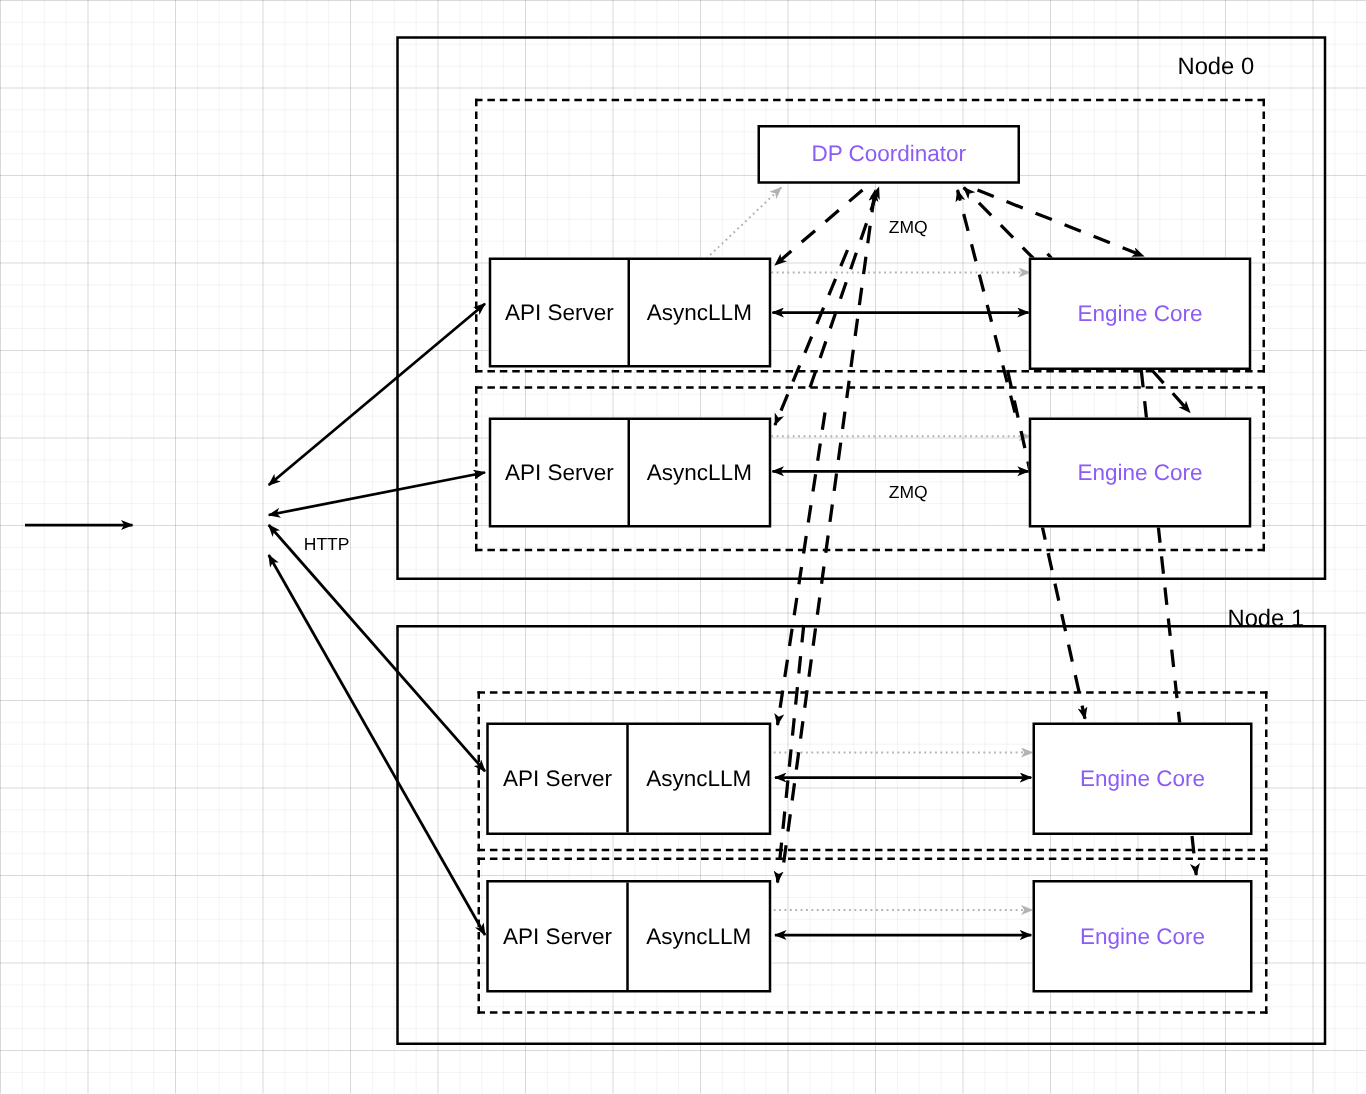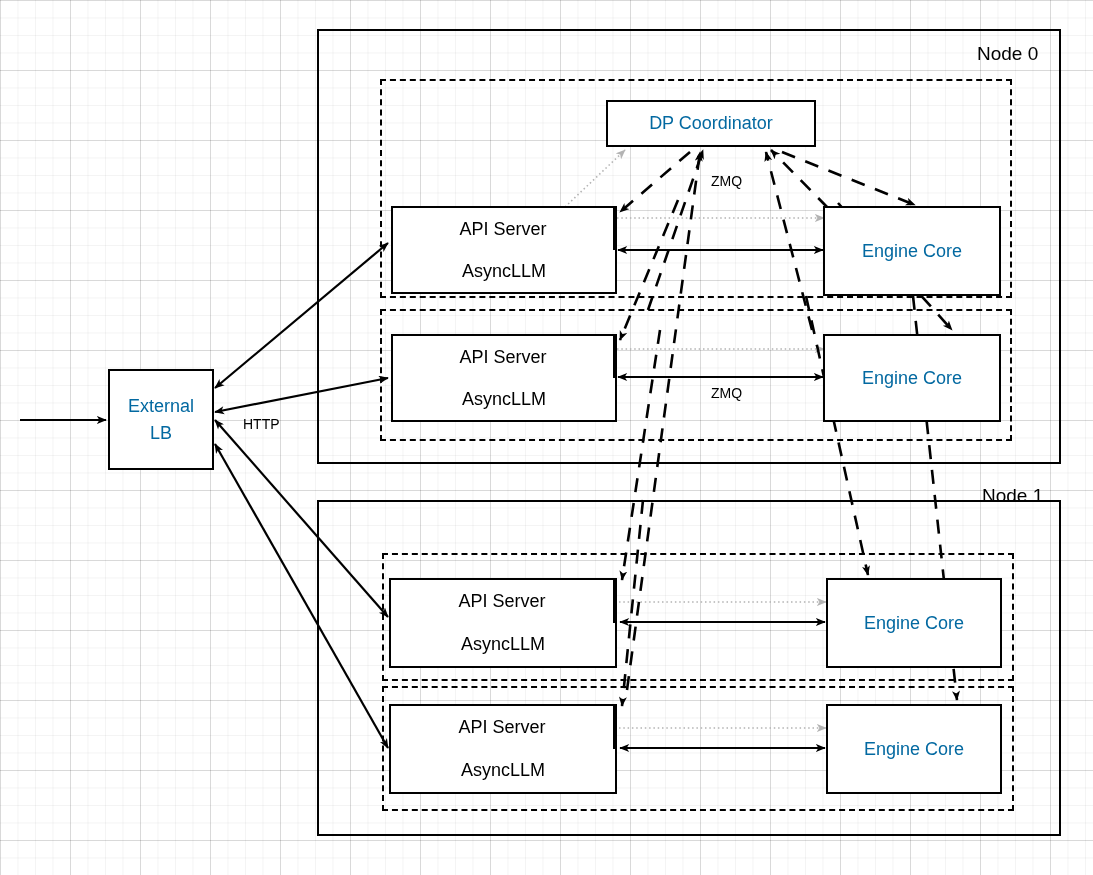--- a/index.html
+++ b/index.html
@@ -47,21 +47,21 @@
     border: 2px dashed #000000;
     background: transparent;
     box-sizing: border-box;
   }
   .srv-box {
     position: absolute;
     border: 2px solid #000000;
     background: #ffffff;
     box-sizing: border-box;
     display: flex;
-    flex-direction: column;
+    flex-direction: row;
   }
   .srv-half {
     flex: 1 1 50%;
     display: flex;
     align-items: center;
     justify-content: center;
     font-size: 18px;
     color: #000000;
     white-space: nowrap;
     box-sizing: border-box;
@@ -72,21 +72,21 @@
   .plain-box {
     position: absolute;
     border: 2px solid #000000;
     background: #ffffff;
     box-sizing: border-box;
     display: flex;
     align-items: center;
     justify-content: center;
     text-align: center;
     font-size: 18px;
-    color: #0369a1;
+    color: #8b5cf6;
     line-height: 1.45;
   }
   .edge-label {
     position: absolute;
     font-size: 14px;
     color: #000000;
     background: transparent;
     white-space: nowrap;
   }
 </style>
@@ -200,31 +200,25 @@
 
     <g>
       <line x1="660" y1="330" x2="622" y2="580" stroke="#000" stroke-width="2.6" stroke-dasharray="14 11" marker-end="url(#ah)"></line>
     </g>
 
     <g>
       <line x1="643" y1="500" x2="622" y2="706" stroke="#000" stroke-width="2.6" stroke-dasharray="14 11" marker-end="url(#ah)"></line>
     </g>
   </svg>
 
-  <div class="plain-box" style="left:108px; top:369px; width:106px; height:101px;">
-    <div>
-      <div>External</div>
-      <div>LB</div>
-    </div>
-  </div>
-
-  <div class="edge-label" style="left:243px; top:416px;">HTTP</div>
+
+  <div class="edge-label" style="left:243px; top:427px;">HTTP</div>
 
   <div class="node-box" style="left:317px; top:29px; width:744px; height:435px;"></div>
-  <div class="node-label" style="left:977px; top:43px;">Node 0</div>
+  <div class="node-label" style="left:942px; top:43px;">Node 0</div>
 
   <div class="plain-box" style="left:606px; top:100px; width:210px; height:47px;">
     <span>DP Coordinator</span>
   </div>
 
   <div class="dashed-group" style="left:380px; top:79px; width:632px; height:219px;"></div>
   <div class="srv-box" style="left:391px; top:206px; width:226px; height:88px;">
     <div class="srv-half left">API Server</div>
     <div class="srv-half">AsyncLLM</div>
   </div>

